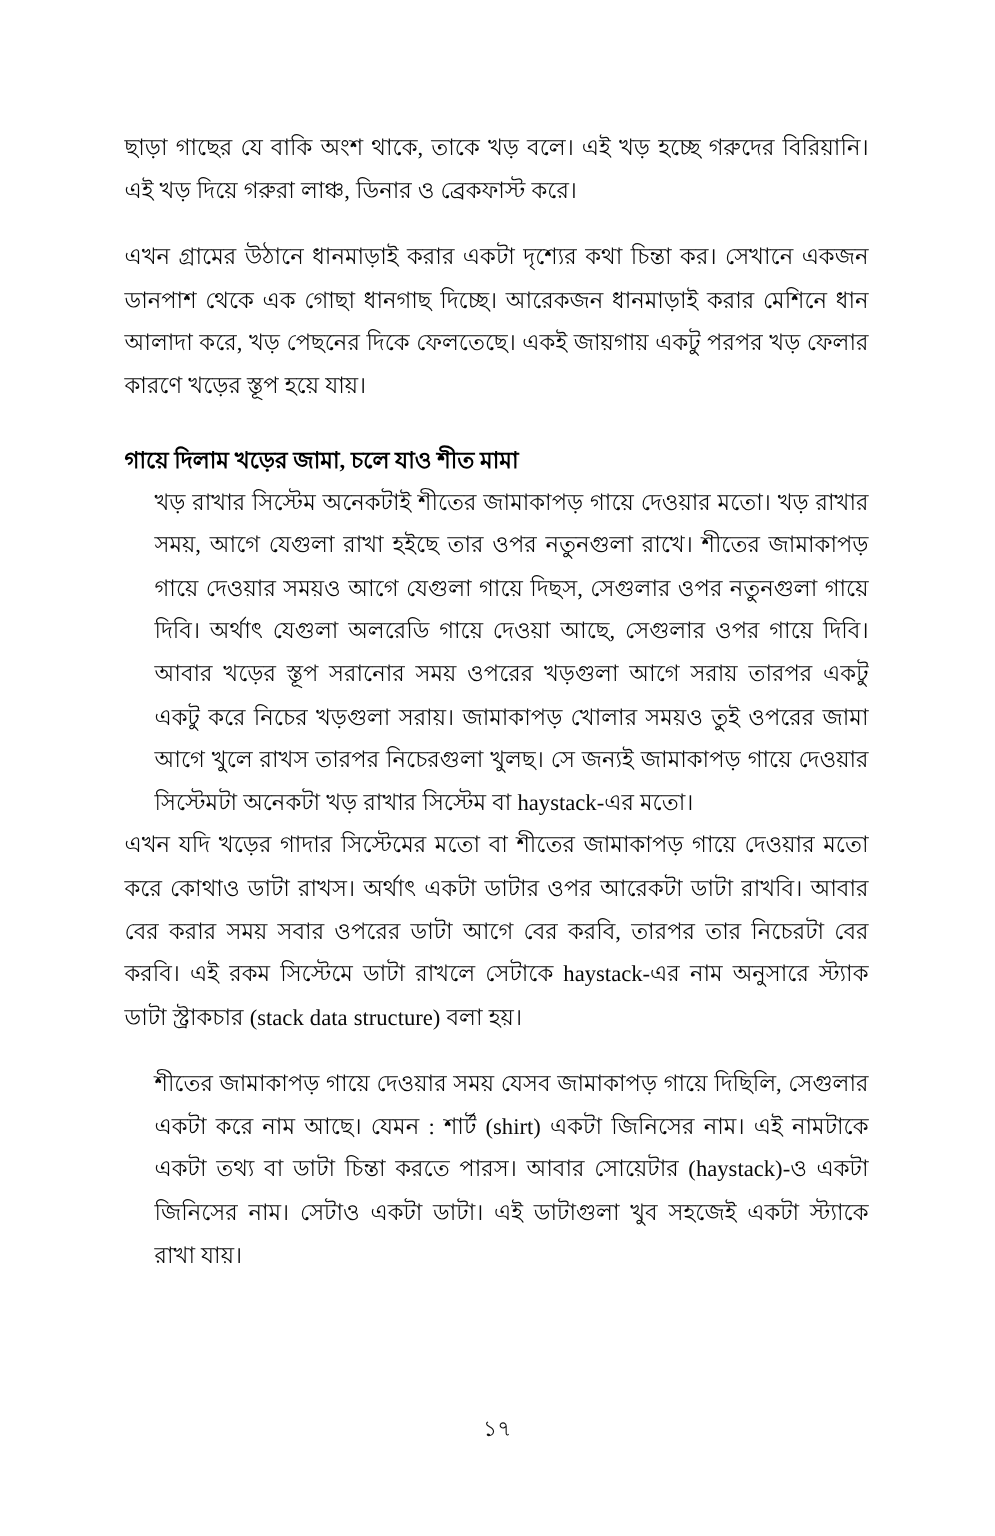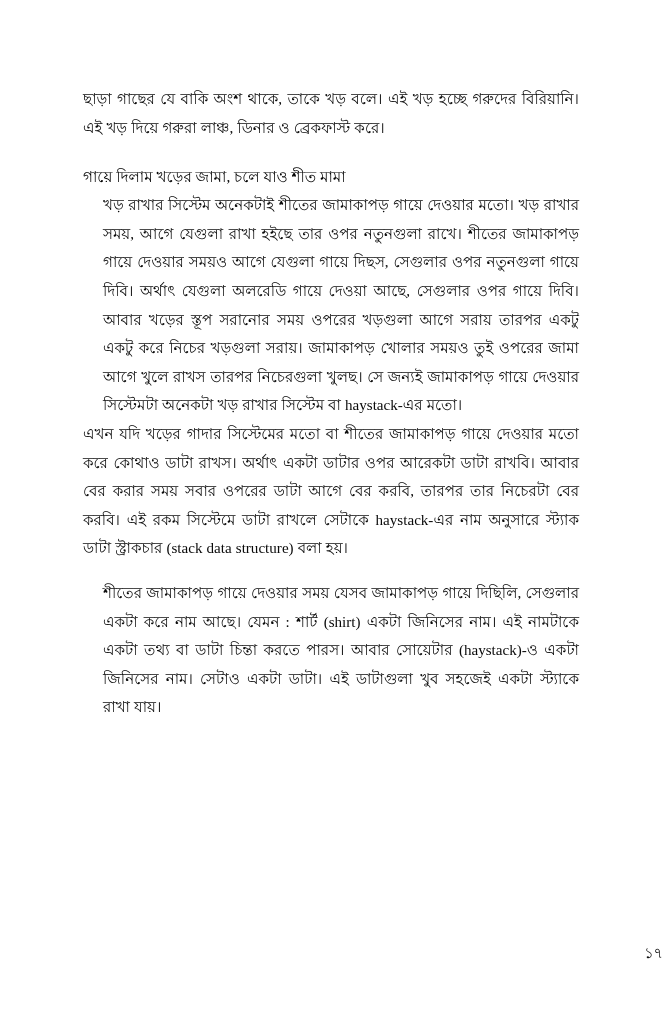--- a/index.html
+++ b/index.html
@@ -43,39 +43,39 @@
   p.para:last-of-type {
     margin-bottom: 0;
     margin-left: 20px;
   }
 
   h2.section-heading {
     margin: 0 0 1px 0;
     padding: 0;
     font-size: 15.2px;
     line-height: 26px;
-    font-weight: normal;
+    font-weight: bold;
     text-align: left;
     color: #000000;
   }
 
   .heading-block {
     margin-top: 22px;
   }
 
   .after-heading {
     margin-top: 2px;
   }
 
   .page-number {
     position: absolute;
     left: 0;
     right: 0;
     top: 944px;
-    text-align: right;
+    text-align: center;
     font-size: 14.5px;
     line-height: 18px;
     color: #111111;
     font-family: "Liberation Serif", "DejaVu Serif", serif;
   }
 
   .heading-bottom {
     position: absolute;
     left: 83px;
     top: 909px;
@@ -84,20 +84,21 @@
 </style>
 </head>
 <body>
 
 <div class="page">
 
   <div class="content">
 
     <p class="para">ছাড়া গাছের যে বাকি অংশ থাকে, তাকে খড় বলে। এই খড় হচ্ছে গরুদের বিরিয়ানি। এই খড় দিয়ে গরুরা লাঞ্চ, ডিনার ও ব্রেকফাস্ট করে।</p>
 
+    <p class="para">এখন গ্রামের উঠানে ধানমাড়াই করার একটা দৃশ্যের কথা চিন্তা কর। সেখানে একজন ডানপাশ থেকে এক গোছা ধানগাছ দিচ্ছে। আরেকজন ধানমাড়াই করার মেশিনে ধান আলাদা করে, খড় পেছনের দিকে ফেলতেছে। একই জায়গায় একটু পরপর খড় ফেলার কারণে খড়ের স্তূপ হয়ে যায়।</p>
 
 
     <div class="heading-block">
       <h2 class="section-heading">গায়ে দিলাম খড়ের জামা, চলে যাও শীত মামা</h2>
 
       <p class="para after-heading">খড় রাখার সিস্টেম অনেকটাই শীতের জামাকাপড় গায়ে দেওয়ার মতো। খড় রাখার সময়, আগে যেগুলা রাখা হইছে তার ওপর নতুনগুলা রাখে। শীতের জামাকাপড় গায়ে দেওয়ার সময়ও আগে যেগুলা গায়ে দিছস, সেগুলার ওপর নতুনগুলা গায়ে দিবি। অর্থাৎ যেগুলা অলরেডি গায়ে দেওয়া আছে, সেগুলার ওপর গায়ে দিবি। আবার খড়ের স্তূপ সরানোর সময় ওপরের খড়গুলা আগে সরায় তারপর একটু একটু করে নিচের খড়গুলা সরায়। জামাকাপড় খোলার সময়ও তুই ওপরের জামা আগে খুলে রাখস তারপর নিচেরগুলা খুলছ। সে জন্যই জামাকাপড় গায়ে দেওয়ার সিস্টেমটা অনেকটা খড় রাখার সিস্টেম বা haystack-এর মতো।</p>
     </div>
 
     <p class="para">এখন যদি খড়ের গাদার সিস্টেমের মতো বা শীতের জামাকাপড় গায়ে দেওয়ার মতো করে কোথাও ডাটা রাখস। অর্থাৎ একটা ডাটার ওপর আরেকটা ডাটা রাখবি। আবার বের করার সময় সবার ওপরের ডাটা আগে বের করবি, তারপর তার নিচেরটা বের করবি। এই রকম সিস্টেমে ডাটা রাখলে সেটাকে haystack-এর নাম অনুসারে স্ট্যাক ডাটা স্ট্রাকচার (stack data structure) বলা হয়।</p>
 

